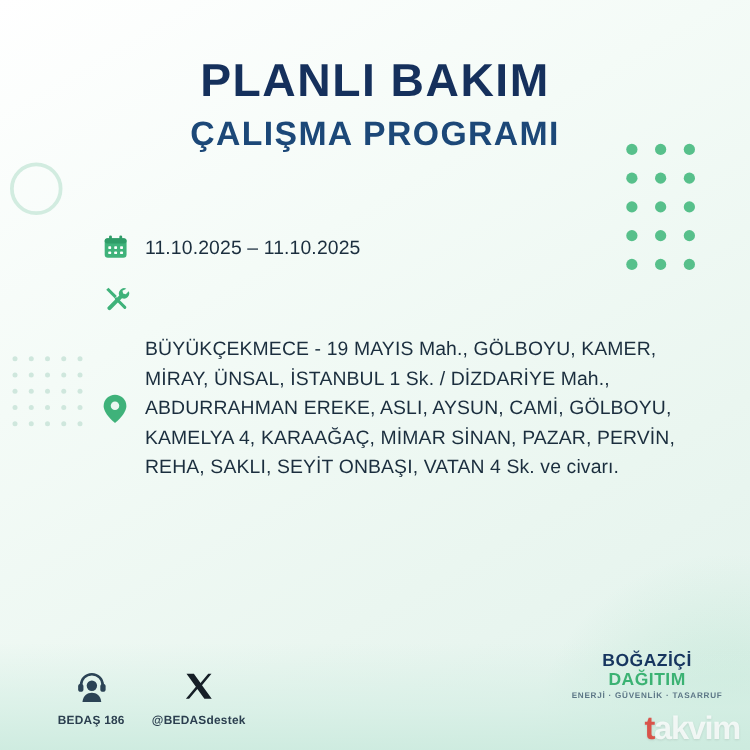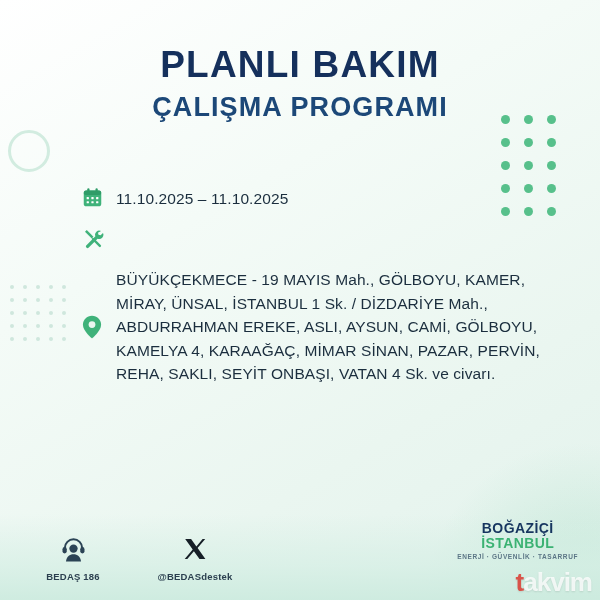--- a/index.html
+++ b/index.html
@@ -84,21 +84,21 @@
     font-size: 15.5px;
     color: #1b2e3e;
     line-height: 1.45;
     letter-spacing: 0.1px;
   }
   #row-address .txt { line-height: 1.52; }
 
   
   #footer {
     position: absolute; left: 30px; bottom: 18px;
-    display: flex; align-items: flex-start; gap: 36px;
+    display: flex; align-items: flex-start; 
   }
   .fitem { width: 86px; text-align: center; }
   .fitem .fico { height: 34px; display: flex; align-items: center; justify-content: center; }
   .fitem .flabel {
     margin-top: 5px;
     font-size: 9.5px; font-weight: bold;
     color: #2b3f4f; letter-spacing: 0.2px;
   }
 
   #brand {
@@ -254,21 +254,21 @@
           <path d="M2.2 2 H8.1 L13.4 9.4 L19.6 2 H22.2 L14.6 11.1 L22.4 22 H16.5 L10.9 14.2 L4.3 22 H1.7 L9.7 12.4 Z" fill="#161f27"></path>
         </svg>
       </div>
       <div class="flabel">@BEDASdestek</div>
     </div>
 
   </div>
 
   <div id="brand">
     <div class="b1">BOĞAZİÇİ</div>
-    <div class="b2">İSTANBUL</div>
+    <div class="b2">DAĞITIM</div>
     <div class="b4">ENERJİ · GÜVENLİK · TASARRUF</div>
   </div>
 
   <div id="watermark">
     <span class="wm-red">t</span><span>akvim</span>
   </div>
 
 </div>
 
 </body></html>

